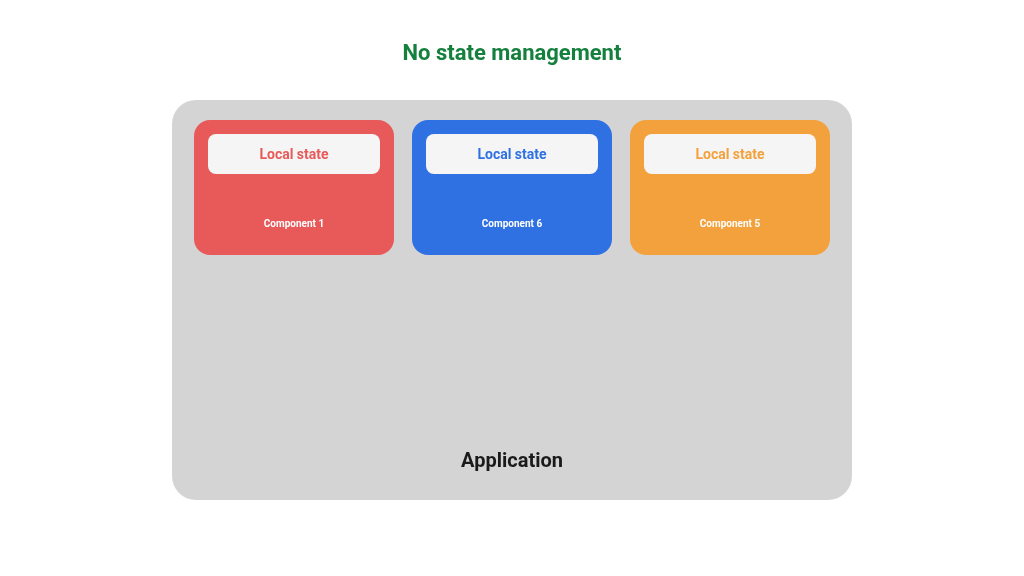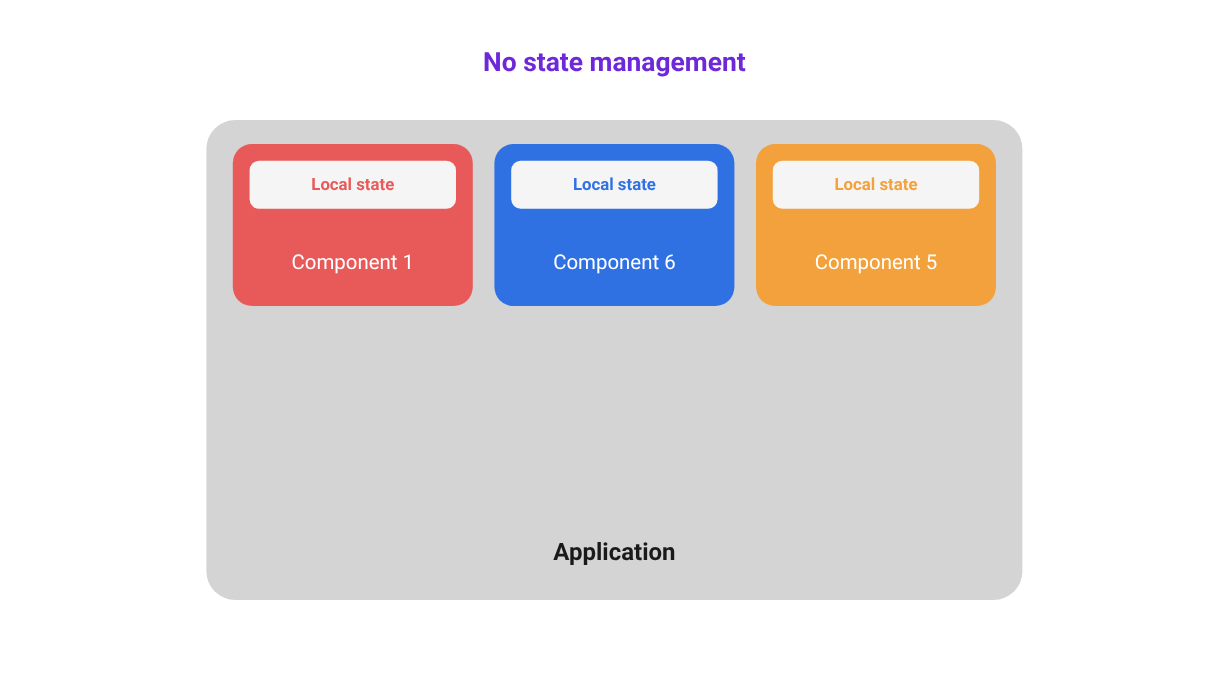--- a/index.html
+++ b/index.html
@@ -13,21 +13,21 @@
       background: #ffffff;
       font-family: -apple-system, BlinkMacSystemFont, "Segoe UI", Roboto, Helvetica, Arial, sans-serif;
       display: flex;
       flex-direction: column;
       align-items: center;
       padding-top: 40px;
     }
     .title {
       font-size: 22px;
       font-weight: 700;
-      color: #6d28d9;
+      color: #15803d;
       margin-bottom: 35px;
     }
     .application-container {
       width: 680px;
       height: 400px;
       background: #d4d4d4;
       border-radius: 24px;
       padding: 20px 22px;
       display: flex;
       flex-direction: column;
@@ -71,22 +71,22 @@
       color: #e85a5a;
     }
     .component-2 .local-state-badge {
       color: #2f71e3;
     }
     .component-3 .local-state-badge {
       color: #f2a13c;
     }
     .component-label {
       color: #ffffff;
-      font-size: 17px;
-      font-weight: 400;
+      font-size: 10px;
+      font-weight: 700;
       margin-bottom: 12px;
     }
     .application-label {
       text-align: center;
       font-size: 20px;
       font-weight: 700;
       color: #1a1a1a;
       margin-bottom: 8px;
     }
   </style>

